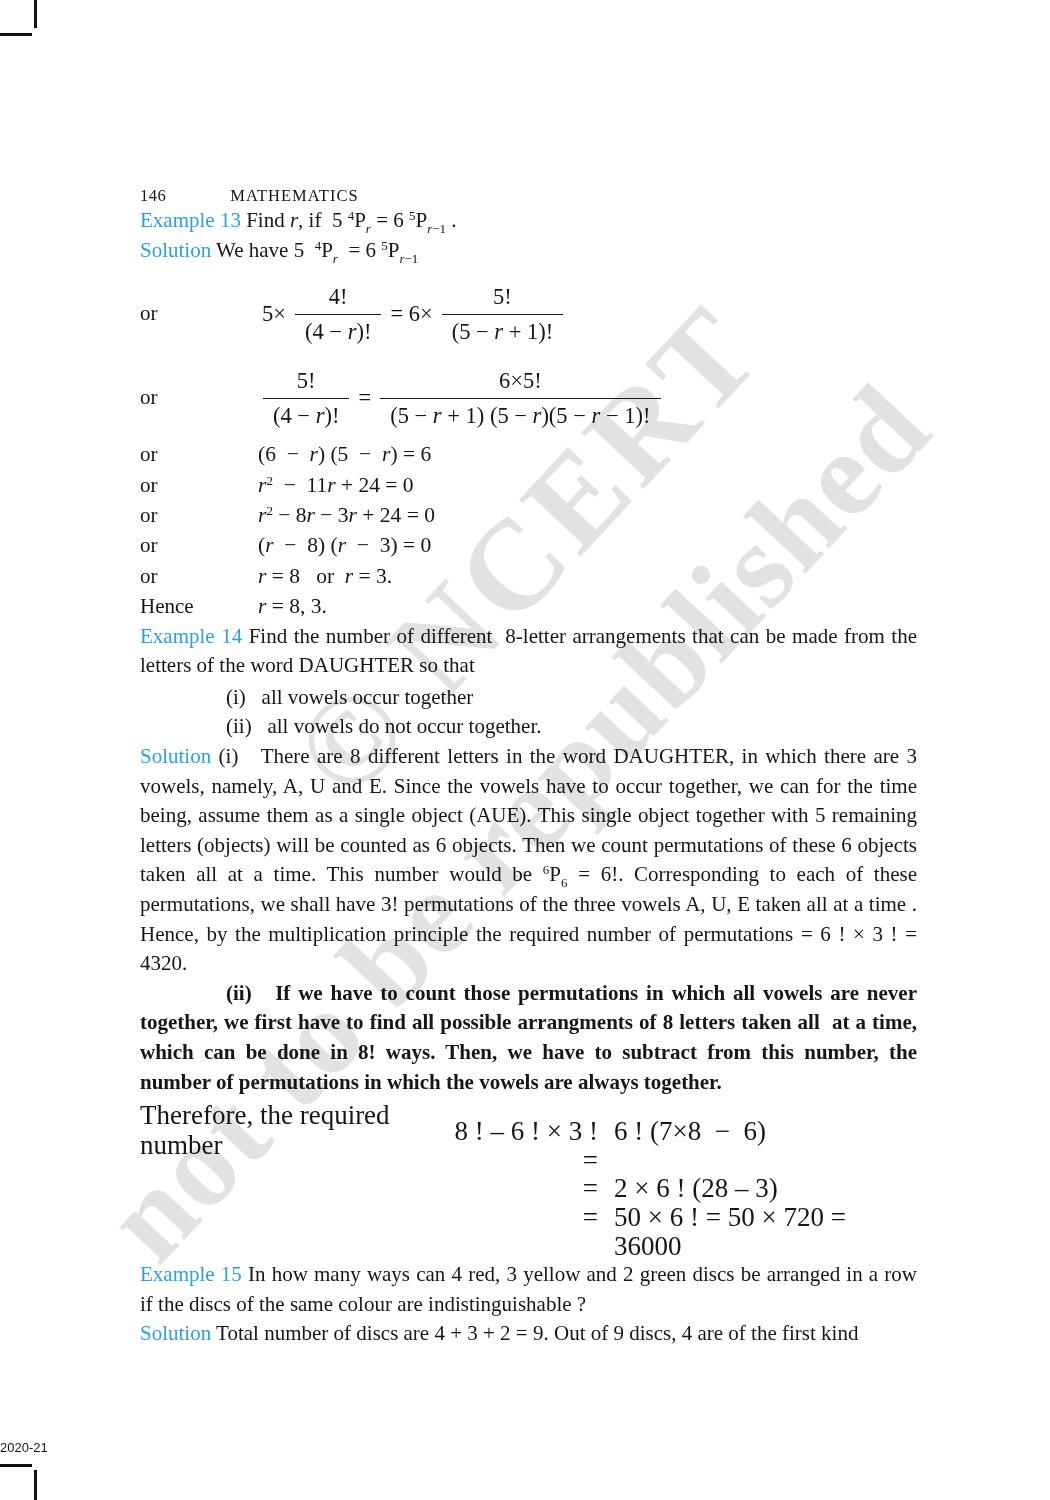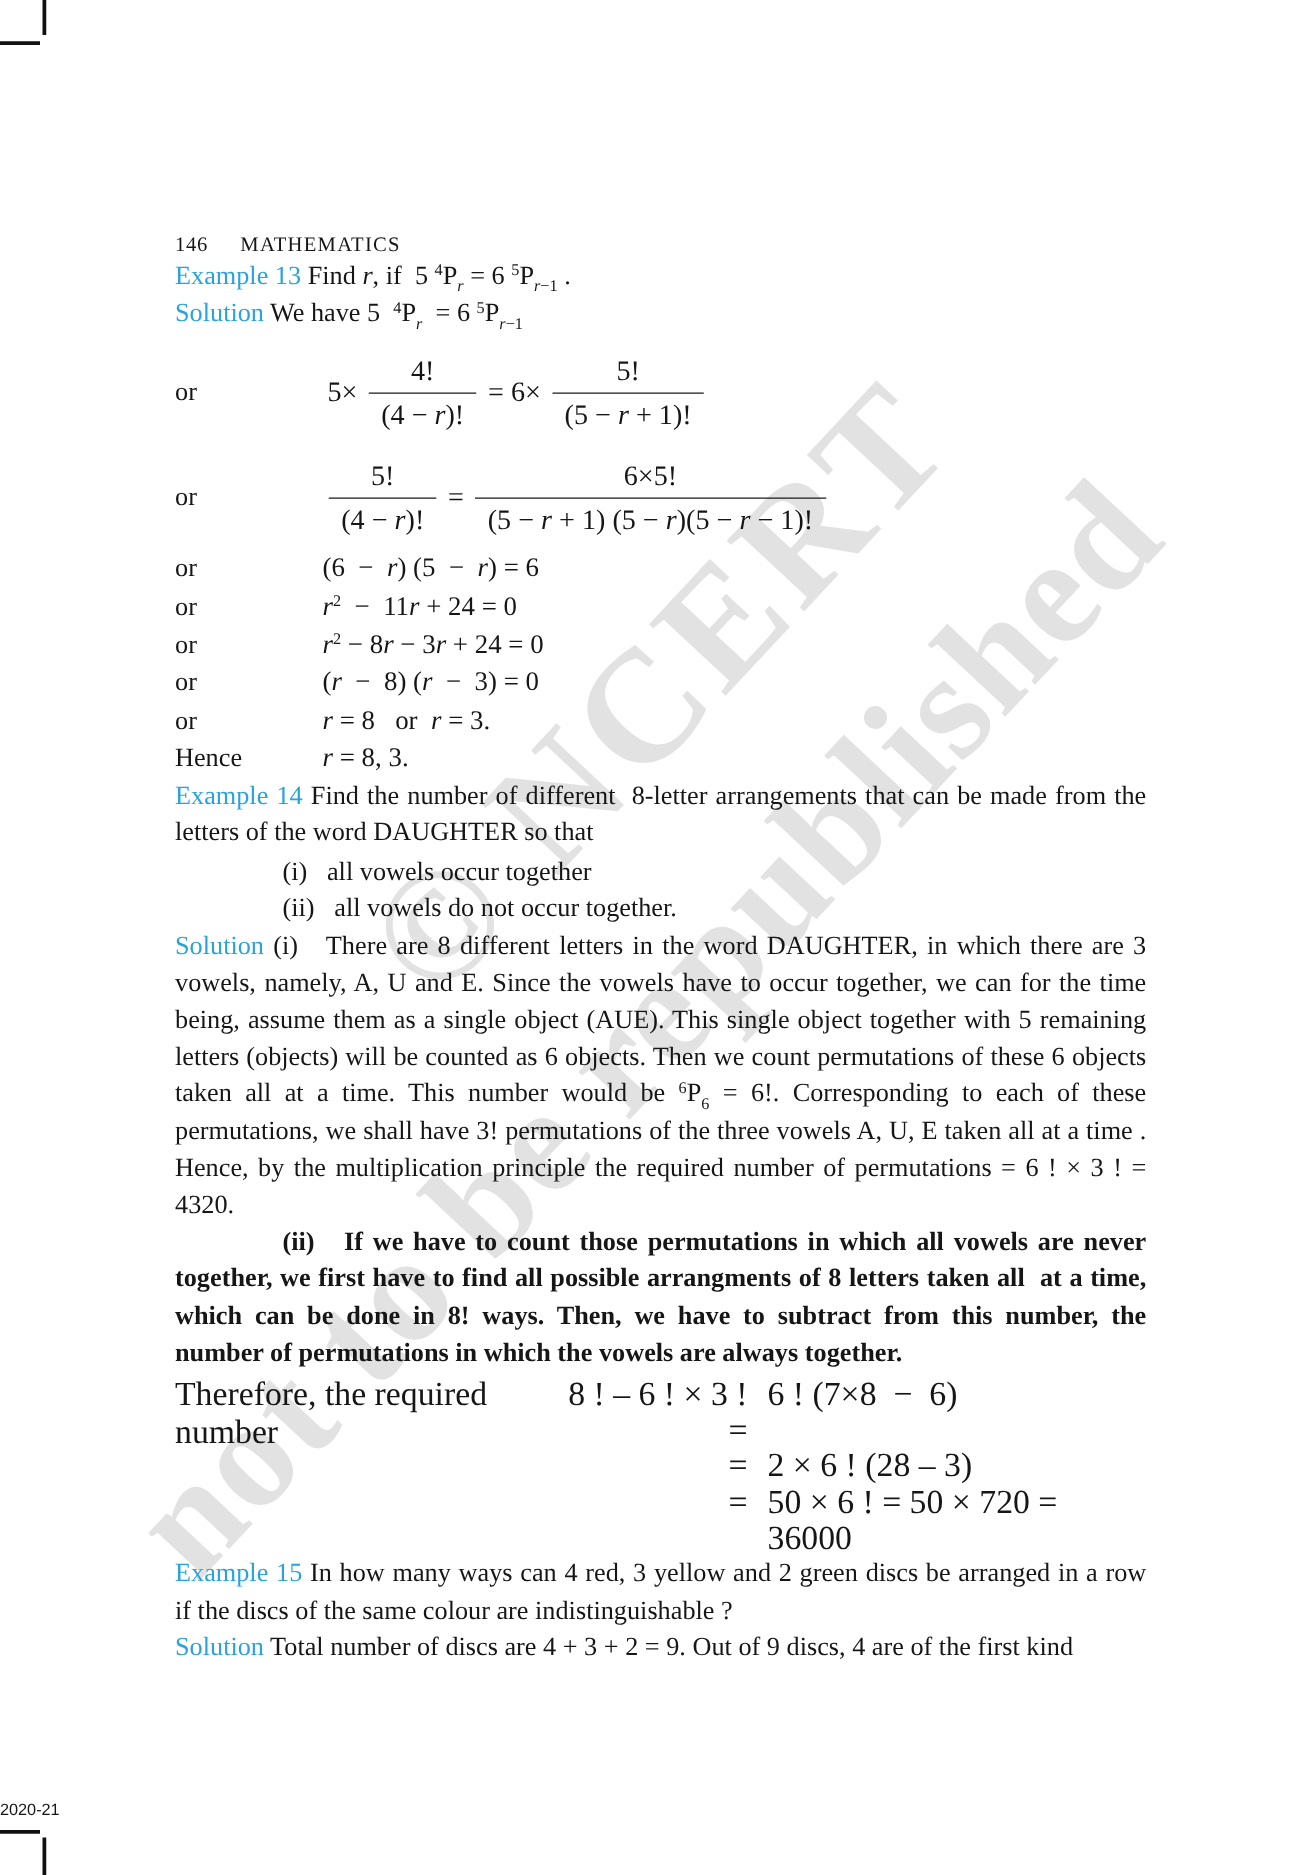--- a/index.html
+++ b/index.html
@@ -43,21 +43,21 @@
   .content {
     position: absolute;
     left: 140px; top: 186px;
     width: 777px;
     z-index: 2;
     font-size: 21px;
     line-height: 29.6px;
   }
 
   .running-header { font-size: 16.5px; line-height: 20px; letter-spacing: 0.5px; }
-  .running-header .chapter { margin-left: 26px; letter-spacing: 1px; }
+  .running-header .chapter { margin-left: 64px; letter-spacing: 1px; }
 
   .lead { font-weight: normal; color: var(--accent); }
 
   p.para { margin: 0; text-align: justify; }
   .mt-ex13  { margin-top: 26px; }
   .mt-sol13 { margin-top: 22px; }
 
   
   .eqrow { display: flex; align-items: center; min-height: 66px; }
   .eqrow.first { margin-top: 16px; }
@@ -74,21 +74,21 @@
   .steprow { display: flex; line-height: 30.4px; font-size: 21.5px; }
   .steplabel { width: 118px; flex: none; font-size: 21px; }
 
   .mt-ex14 { margin-top: 4px; }
   .items-row { display: flex; justify-content: space-between; padding-left: 86px; margin-top: 2px; flex-direction: column; }
   .mt-sol14a { margin-top: 12px; }
   .para.indent2 { text-indent: 86px; font-weight: bold; }
 
   .therefore { display: flex; margin-top: 4px; font-size: 27px; }
   .t-intro { width: 306px; flex: none; }
-  .t-rows { flex: 1; }
+  .t-rows { flex: 1; margin-top: 16px; }
   .t-row { display: flex; line-height: 28.6px; }
   .t-lhs { width: 152px; flex: none; text-align: right; }
   .t-rhs { padding-left: 16px; }
 
   .mt-ex15  { margin-top: 4px; }
   .mt-sol15 { margin-top: 14px; }
 
   sup { font-size: 13px; vertical-align: 7px;  line-height: 0; }
   sub { font-size: 13px; vertical-align: -6px; line-height: 0; }
   i { font-style: italic; }

